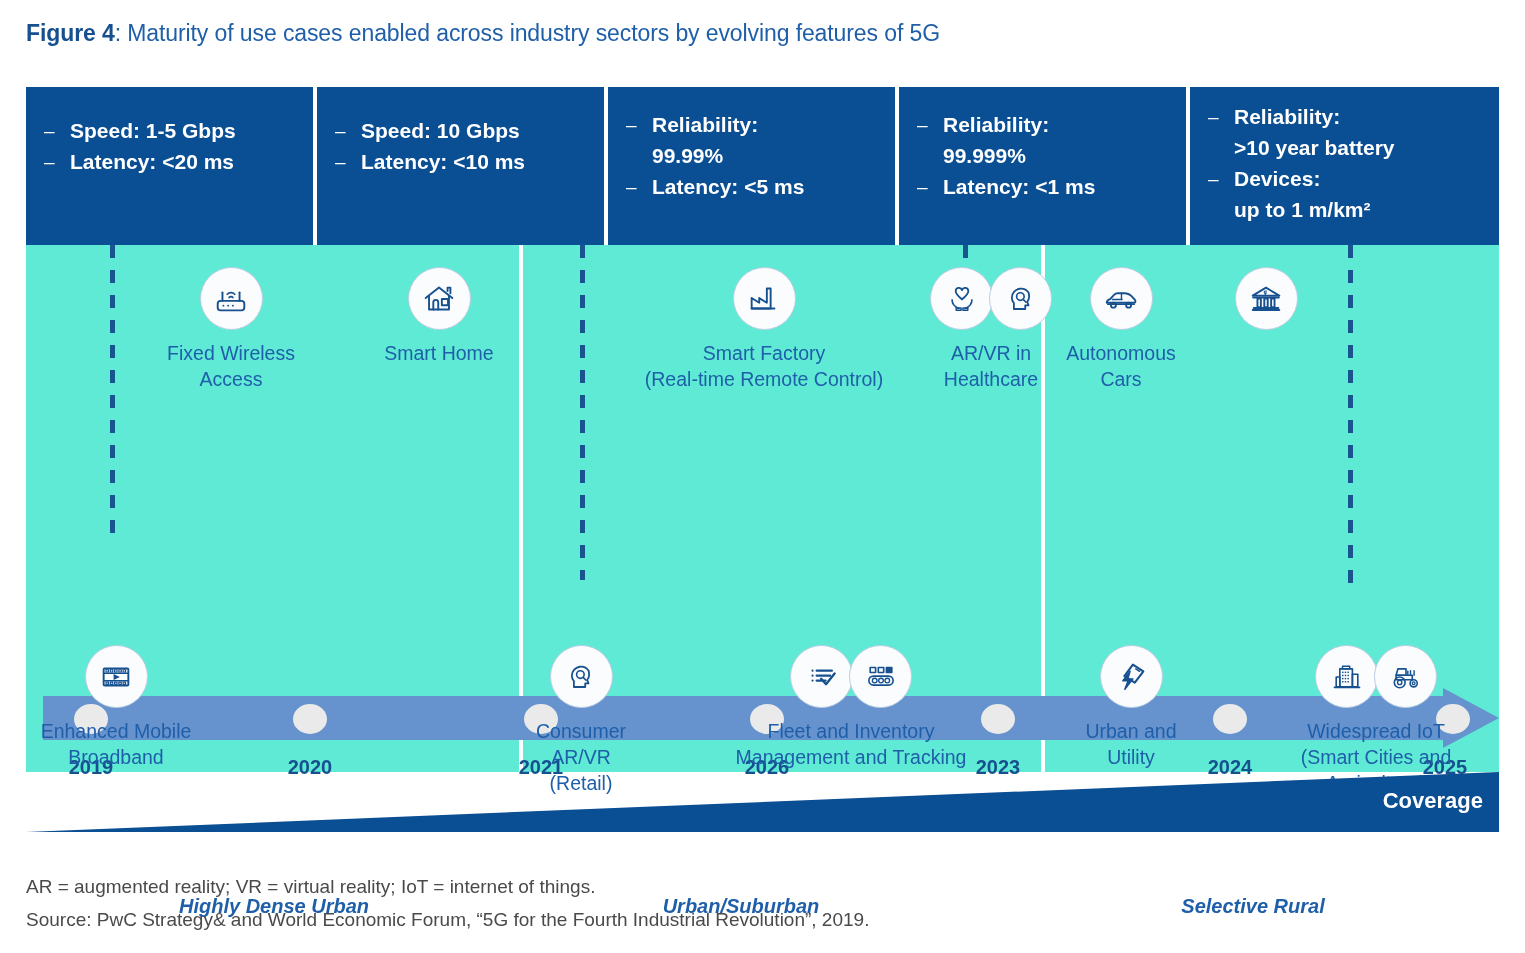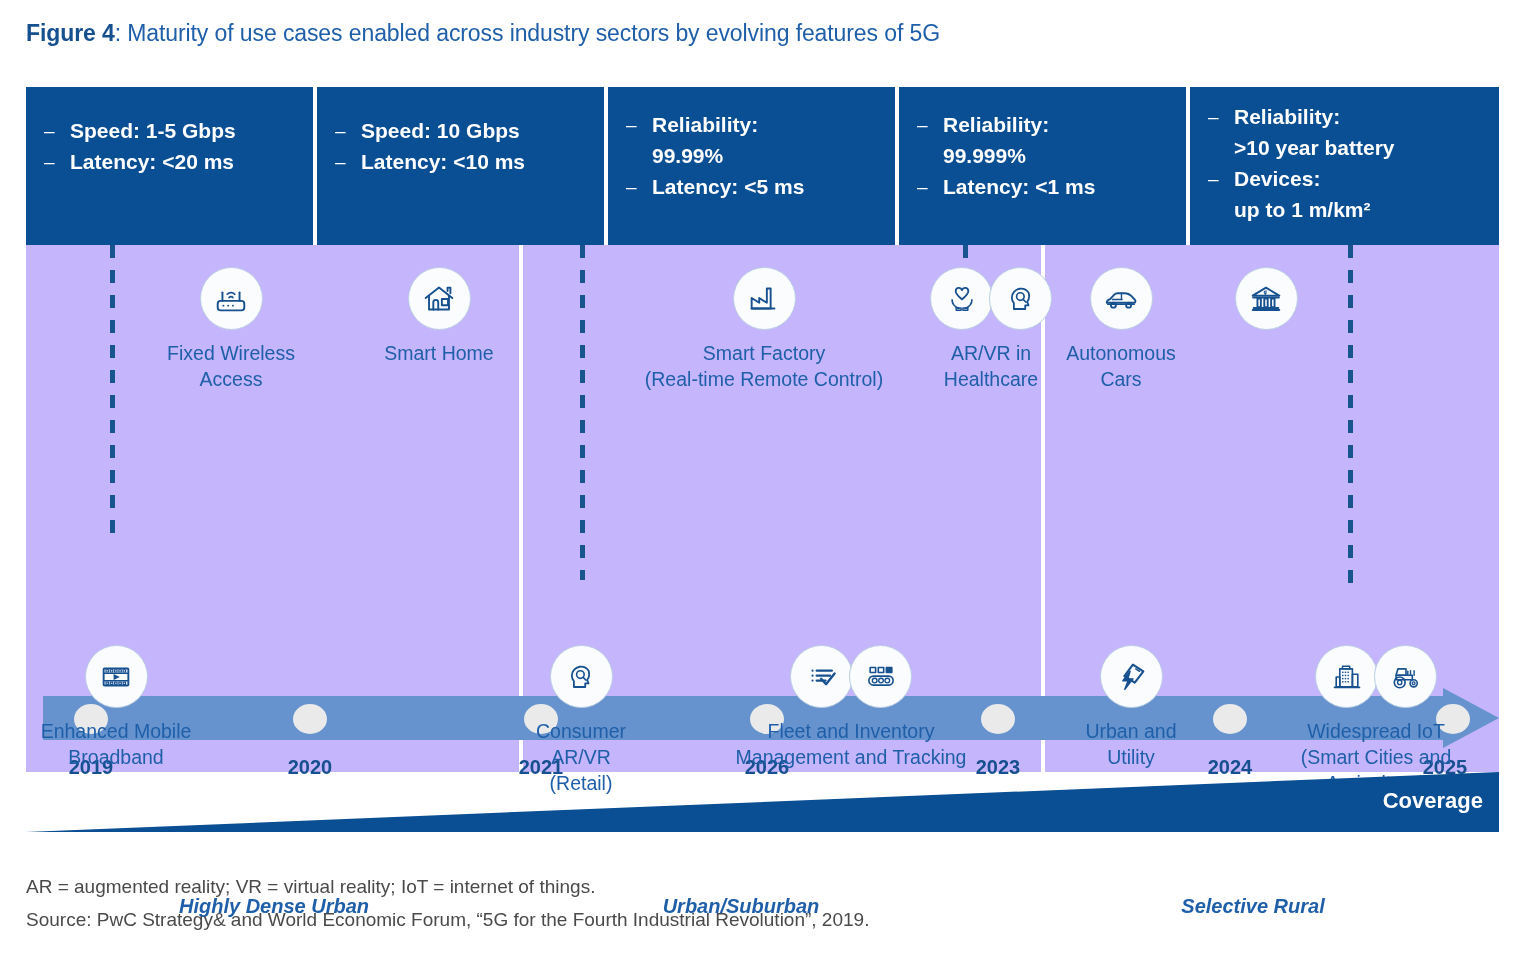--- a/index.html
+++ b/index.html
@@ -77,21 +77,21 @@
   }
   .spec-text { white-space: pre-line; }
 
   
   #body-panel {
     position: absolute;
     left: 0;
     top: 158px;
     width: 1473px;
     height: 527px;
-    background: #c4b5fd;
+    background: #5eead4;
   }
   .vdiv {
     position: absolute;
     top: 0;
     width: 4px;
     height: 527px;
     background: #ffffff;
   }
 
   

